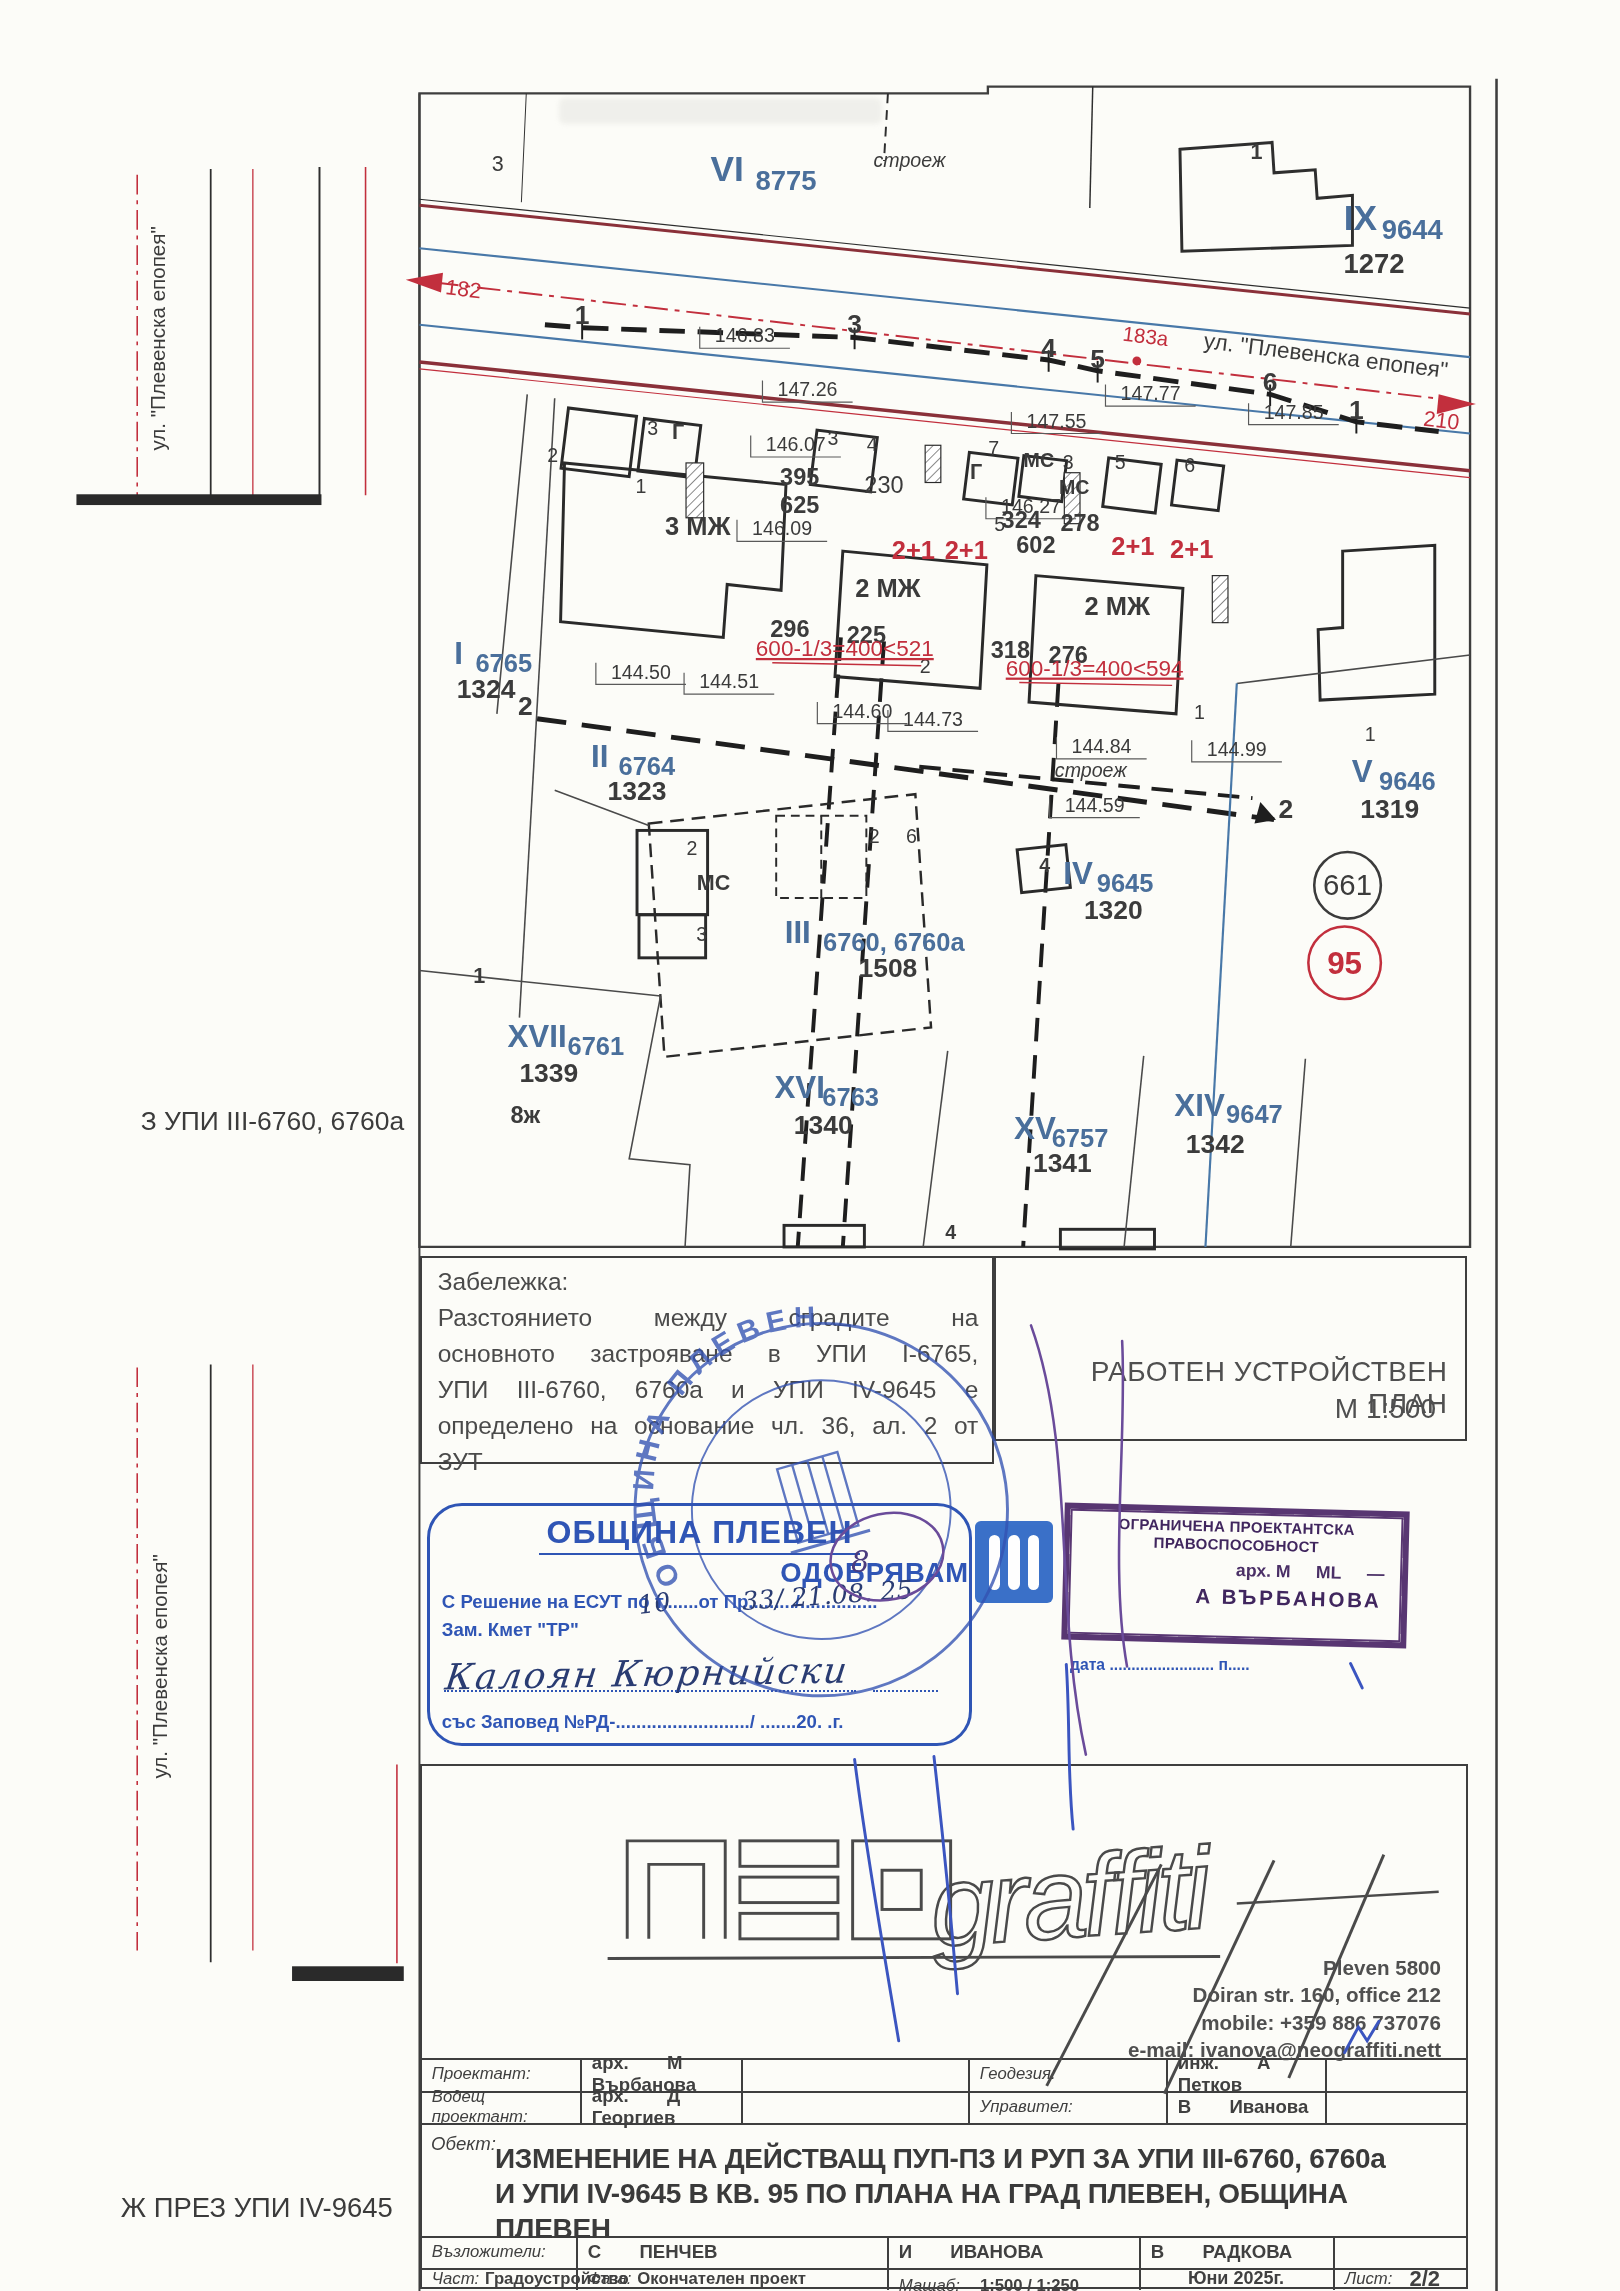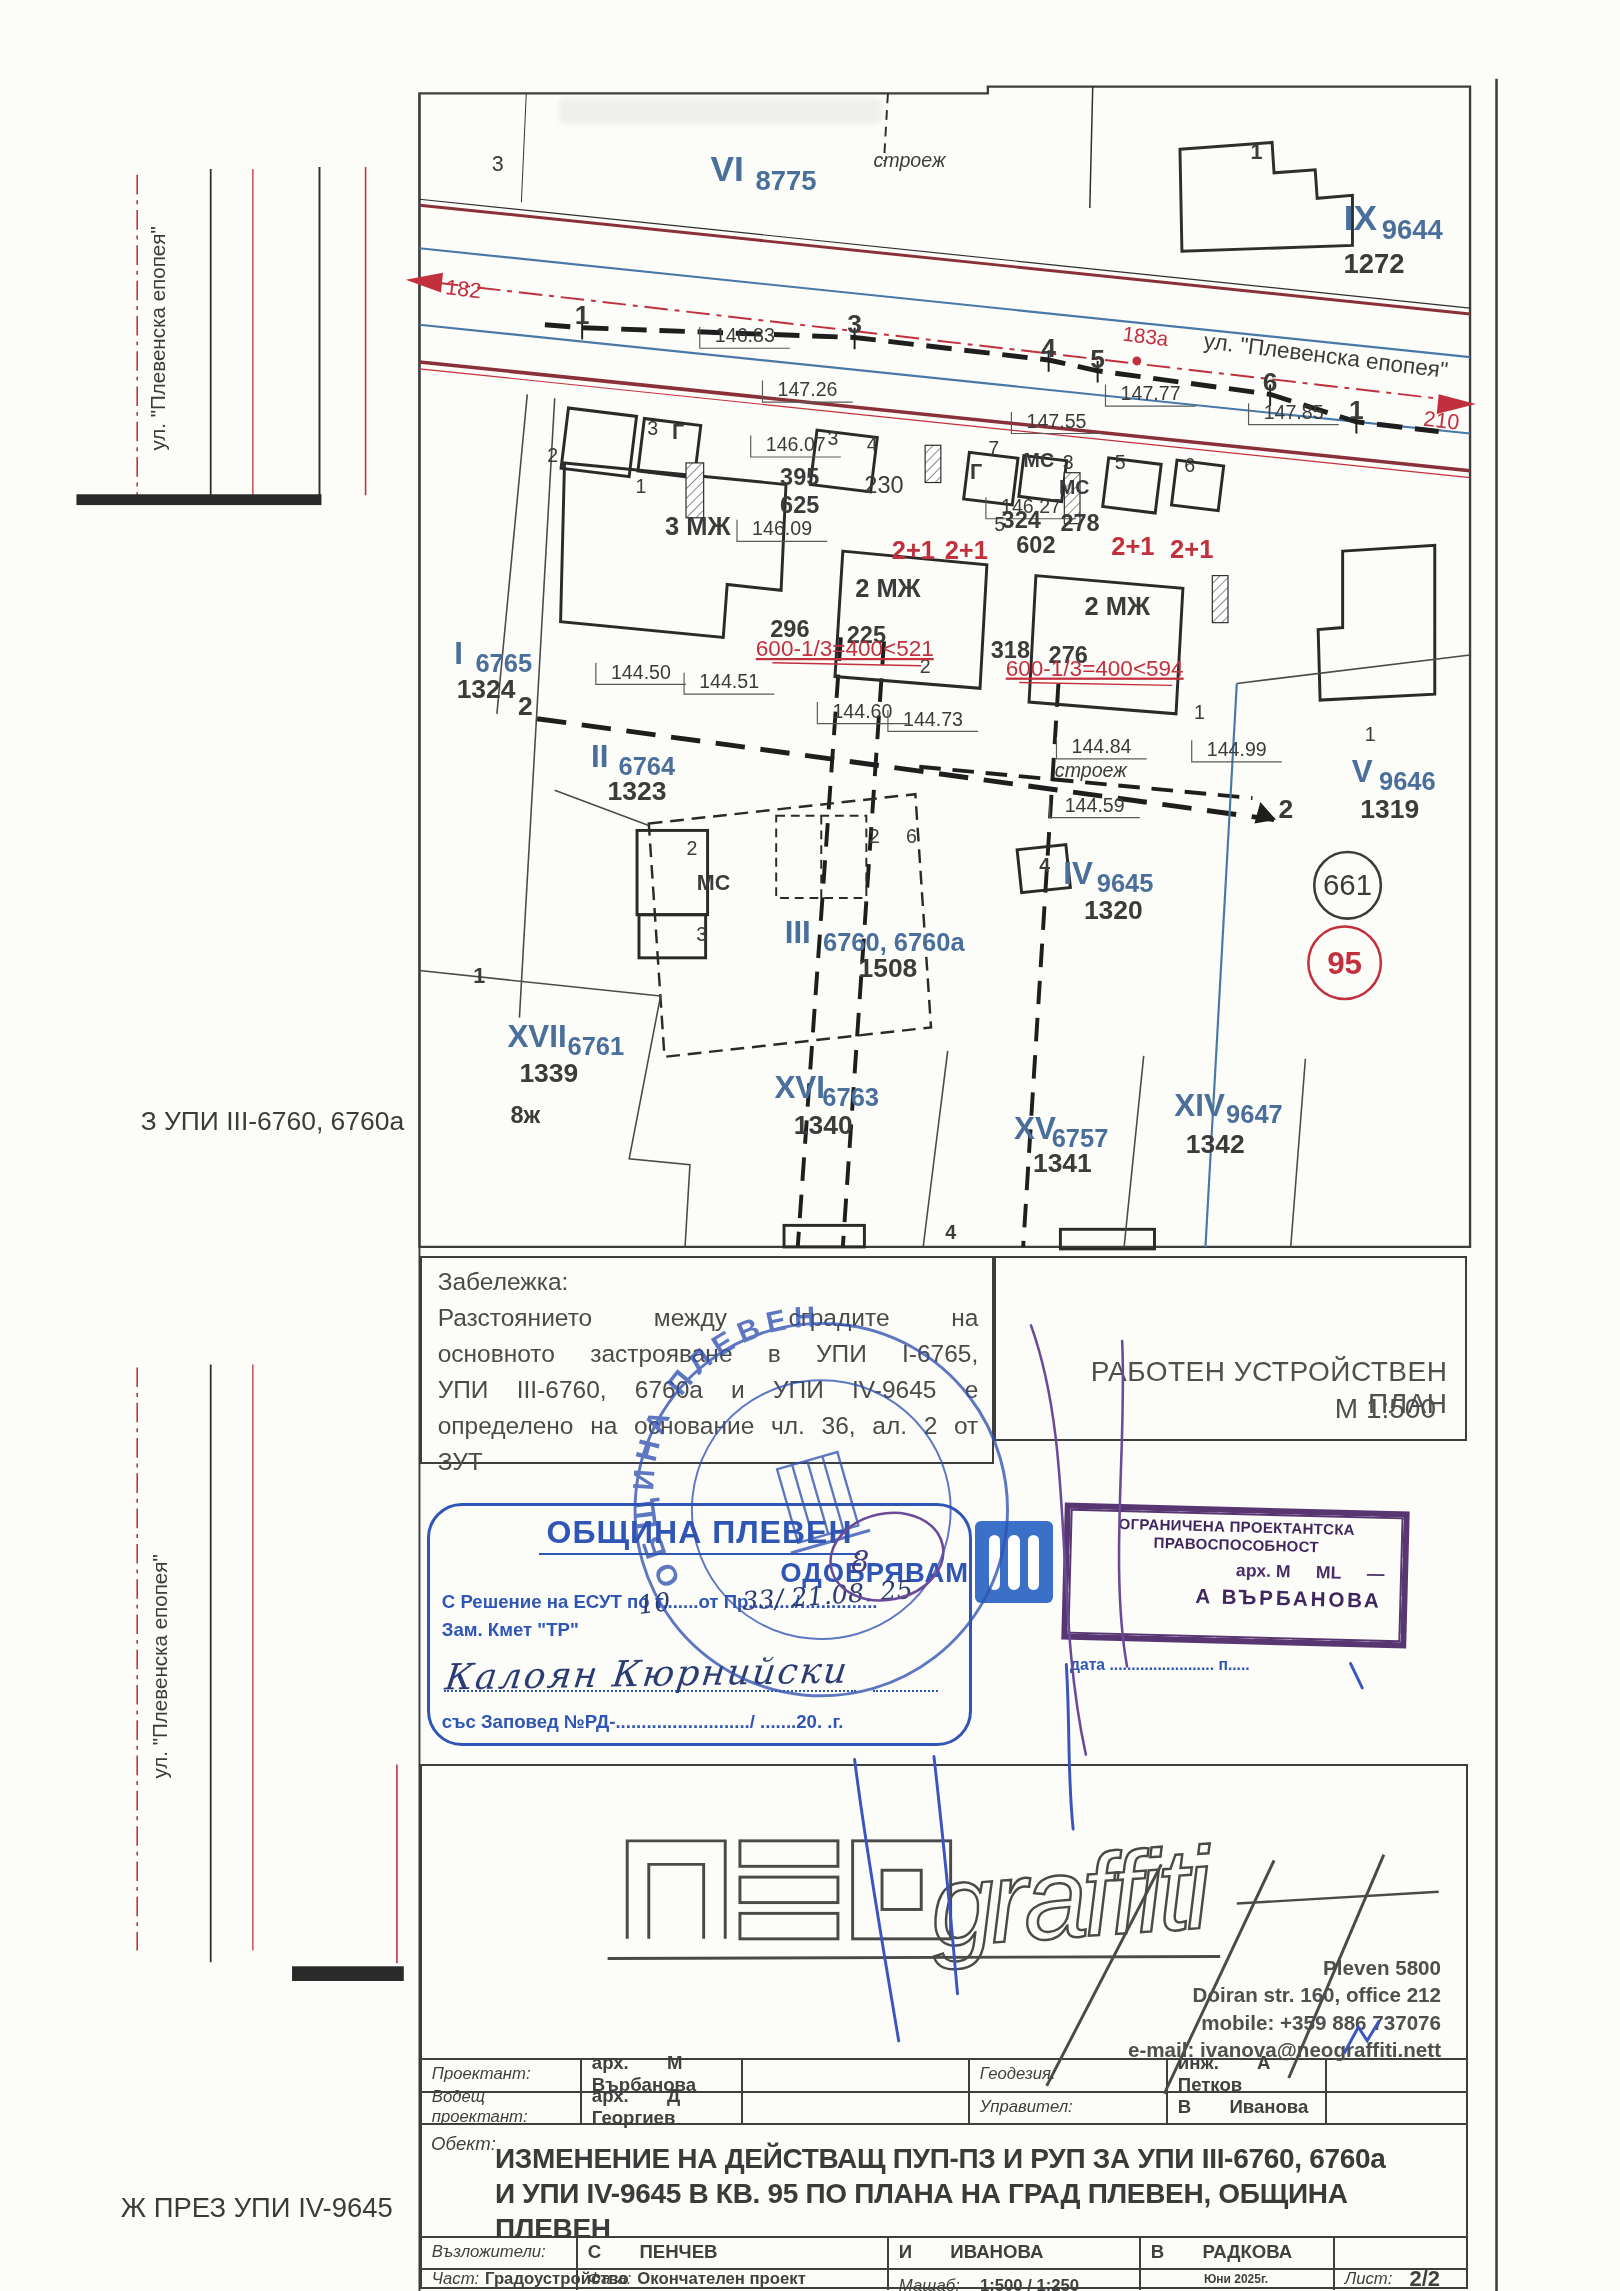--- a/index.html
+++ b/index.html
@@ -456,21 +456,21 @@
   </div>
 <div class="cell" style="left:576px;top:2268px;width:311px;height:21.6px;z-index:3;gap:5.9px">
   <span class="tb-label">Фаза:</span>
   <span class="tb-value" style="font-size:16.7px">Окончателен проект</span>
   </div>
 <div class="cell" style="left:887px;top:2268px;width:252px;height:36px;z-index:3;gap:20px">
   <span class="tb-label">Мащаб:</span>
   <span class="tb-value" style="font-size:16.7px">1:500 / 1:250</span>
   </div>
 <div class="cell" style="left:1139px;top:2268px;width:194px;height:21.6px;z-index:3;justify-content:center;padding-left:0">
-  <span class="tb-value" style="font-size:12px">Юни 2025г.</span>
+  <span class="tb-value" style="font-size:18px">Юни 2025г.</span>
   </div>
 <div class="cell" style="left:1333px;top:2268px;width:134px;height:21.6px;z-index:3;gap:17px">
   <span class="tb-label">Лист:</span>
   <span class="tb-value" style="font-size:22px">2/2</span>
   </div>
 
 <svg class="abs" style="left:0;top:0;z-index:6;pointer-events:none" width="1620" height="2292" viewBox="0 0 1653 2338">
   <defs>
     <path id="arcpath" d="M 700,1608 A 165,165 0 1 1 976,1608"></path>
   </defs>

